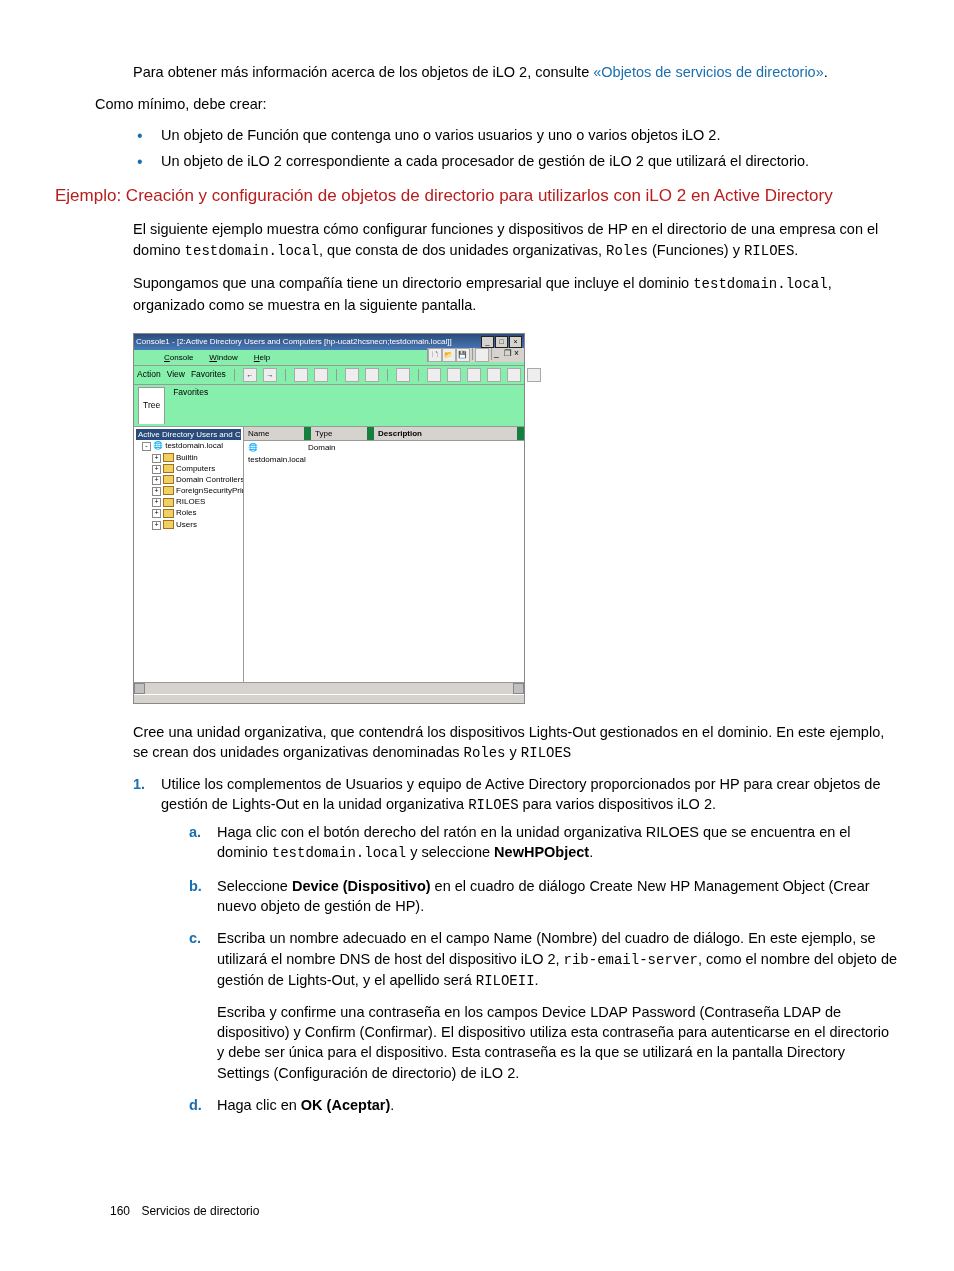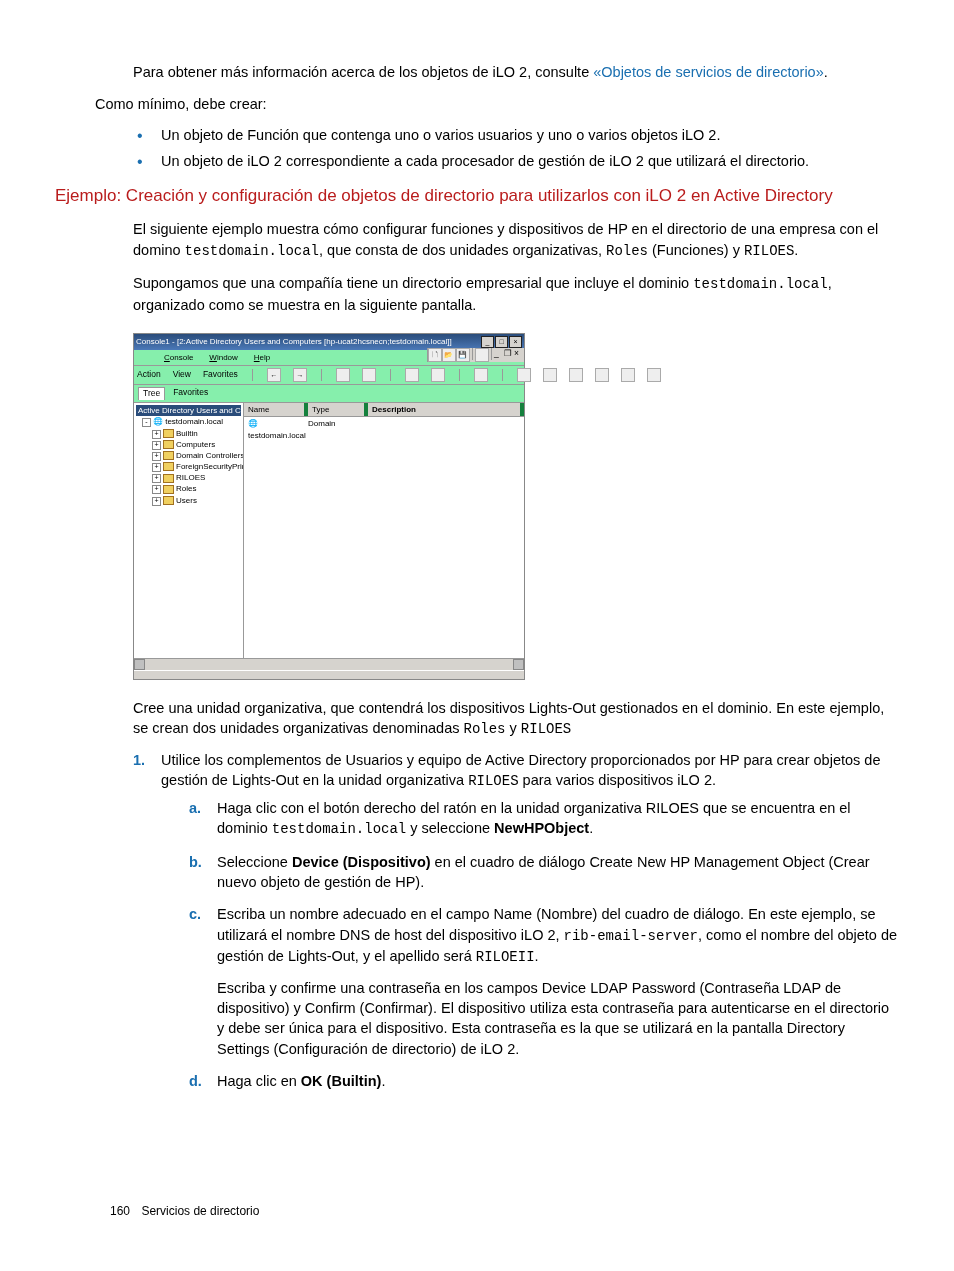--- a/index.html
+++ b/index.html
@@ -132,21 +132,21 @@
     }
     .ss-toolbar {
       display: flex;
       justify-content: space-between;
       padding: 2px 3px;
       border-bottom: 1px solid #999;
       align-items: center;
     }
     .ss-toolbar .left, .ss-toolbar .right {
       display: flex;
-      gap: 12px;
+      gap: 6px;
       align-items: center;
     }
     .ss-toolbar .sep {
       width: 1px;
       height: 12px;
       background: #999;
       margin: 0 2px;
     }
     .ss-toolbar .tb {
       width: 12px;
@@ -218,21 +218,21 @@
       flex-direction: column;
     }
     .ss-header {
       display: flex;
       background: #d6d3ce;
       border-bottom: 1px solid #999;
       font-size: 8px;
     }
     .ss-header .col {
       padding: 1px 4px;
-      border-right: 4px solid #15803d;
+      border-right: 7px solid #15803d;
     }
     .ss-header .c1 { width: 52px; }
     .ss-header .c2 { width: 48px; }
     .ss-header .c3 { flex: 1; font-weight: bold; }
     .ss-row {
       display: flex;
       font-size: 8px;
     }
     .ss-row .col {
       padding: 1px 4px;
@@ -361,21 +361,21 @@
           <span class="tb">💾</span>
           <span class="sep"></span>
           <span class="tb"></span>
           <span class="sep"></span>
           <span class="btn" style="width:10px;height:10px;">_</span>
           <span class="btn" style="width:10px;height:10px;">❐</span>
           <span class="btn" style="width:10px;height:10px;">×</span>
         </div>
       </div>
       <div class="ss-subbar">
-        <span style="border:1px solid #999;border-bottom:none;padding:0 4px;background:#fff;">Tree</span>
+        <span style="border:1px solid #999;border-bottom:none;padding:12px 4px;background:#fff;">Tree</span>
         <span>Favorites</span>
       </div>
       <div class="ss-body">
         <div class="ss-tree">
           <div class="root">Active Directory Users and Computers</div>
           <div class="node"><span class="box">-</span>🌐 <span>testdomain.local</span></div>
           <div class="item"><span class="box">+</span><span class="fld"></span><span>Builtin</span></div>
           <div class="item"><span class="box">+</span><span class="fld"></span><span>Computers</span></div>
           <div class="item"><span class="box">+</span><span class="fld"></span><span>Domain Controllers</span></div>
           <div class="item"><span class="box">+</span><span class="fld"></span><span>ForeignSecurityPrincipals</span></div>
@@ -419,21 +419,21 @@
           <span class="marker">b.</span>
           <span>Seleccione </span><span class="bold">Device (Dispositivo)</span><span> en el cuadro de diálogo Create New HP Management Object (Crear nuevo objeto de gestión de HP).</span>
         </li>
         <li>
           <span class="marker">c.</span>
           <span>Escriba un nombre adecuado en el campo Name (Nombre) del cuadro de diálogo. En este ejemplo, se utilizará el nombre DNS de host del dispositivo iLO 2, </span><span class="mono">rib-email-server</span><span>, como el nombre del objeto de gestión de Lights-Out, y el apellido será </span><span class="mono">RILOEII</span><span>.</span>
           <p class="para" style="margin-top:10px;">Escriba y confirme una contraseña en los campos Device LDAP Password (Contraseña LDAP de dispositivo) y Confirm (Confirmar). El dispositivo utiliza esta contraseña para autenticarse en el directorio y debe ser única para el dispositivo. Esta contraseña es la que se utilizará en la pantalla Directory Settings (Configuración de directorio) de iLO 2.</p>
         </li>
         <li>
           <span class="marker">d.</span>
-          <span>Haga clic en </span><span class="bold">OK (Builtin)</span><span>.</span>
+          <span>Haga clic en </span><span class="bold">OK (Aceptar)</span><span>.</span>
         </li>
       </ol>
     </li>
   </ol>
 </div>
 
 <div class="footer">
   <span class="pn">160</span>
   <span>Servicios de directorio</span>
 </div>

